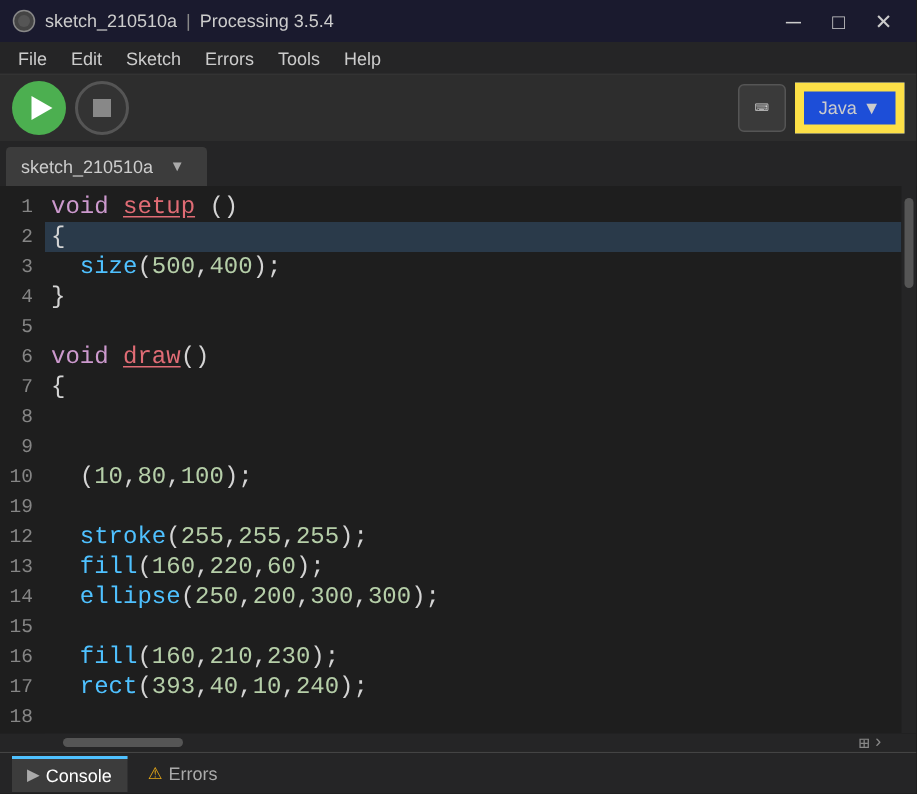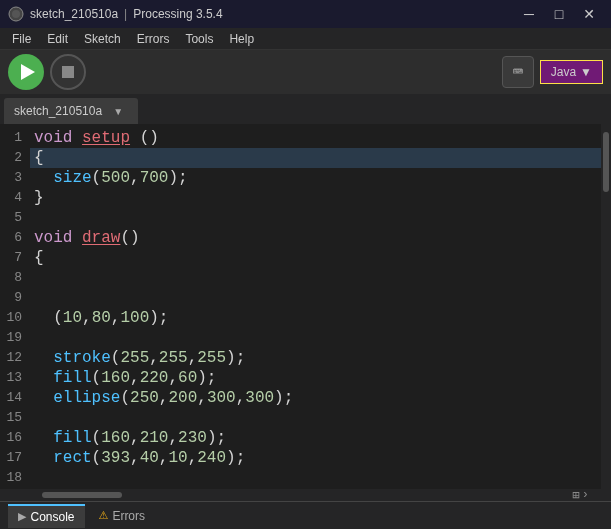--- a/index.html
+++ b/index.html
@@ -125,22 +125,22 @@
       width: 12px;
       height: 12px;
       background: #888;
     }
     .toolbar-right {
       display: flex;
       align-items: center;
       gap: 6px;
     }
     .java-btn {
-      background: #701a75;
-      border: 1px solid #fde047;
+      background: #1d4ed8;
+      border: 6px solid #fde047;
       color: #cccccc;
       font-size: 12px;
       font-family: Arial, sans-serif;
       padding: 4px 10px;
       cursor: pointer;
       display: flex;
       align-items: center;
       gap: 4px;
     }
     .kbd-icon {
@@ -438,21 +438,21 @@
         <div class="code-line highlighted">
           <span class="plain">{</span>
         </div>
 
         <div class="code-line">
           <span class="plain">&nbsp;&nbsp;</span>
           <span class="fn-blue">size</span>
           <span class="plain">(</span>
           <span class="num">500</span>
           <span class="plain">,</span>
-          <span class="num">700</span>
+          <span class="num">400</span>
           <span class="plain">);</span>
         </div>
 
         <div class="code-line">
           <span class="plain">}</span>
         </div>
 
         <div class="code-line"></div>
 
         <div class="code-line">

